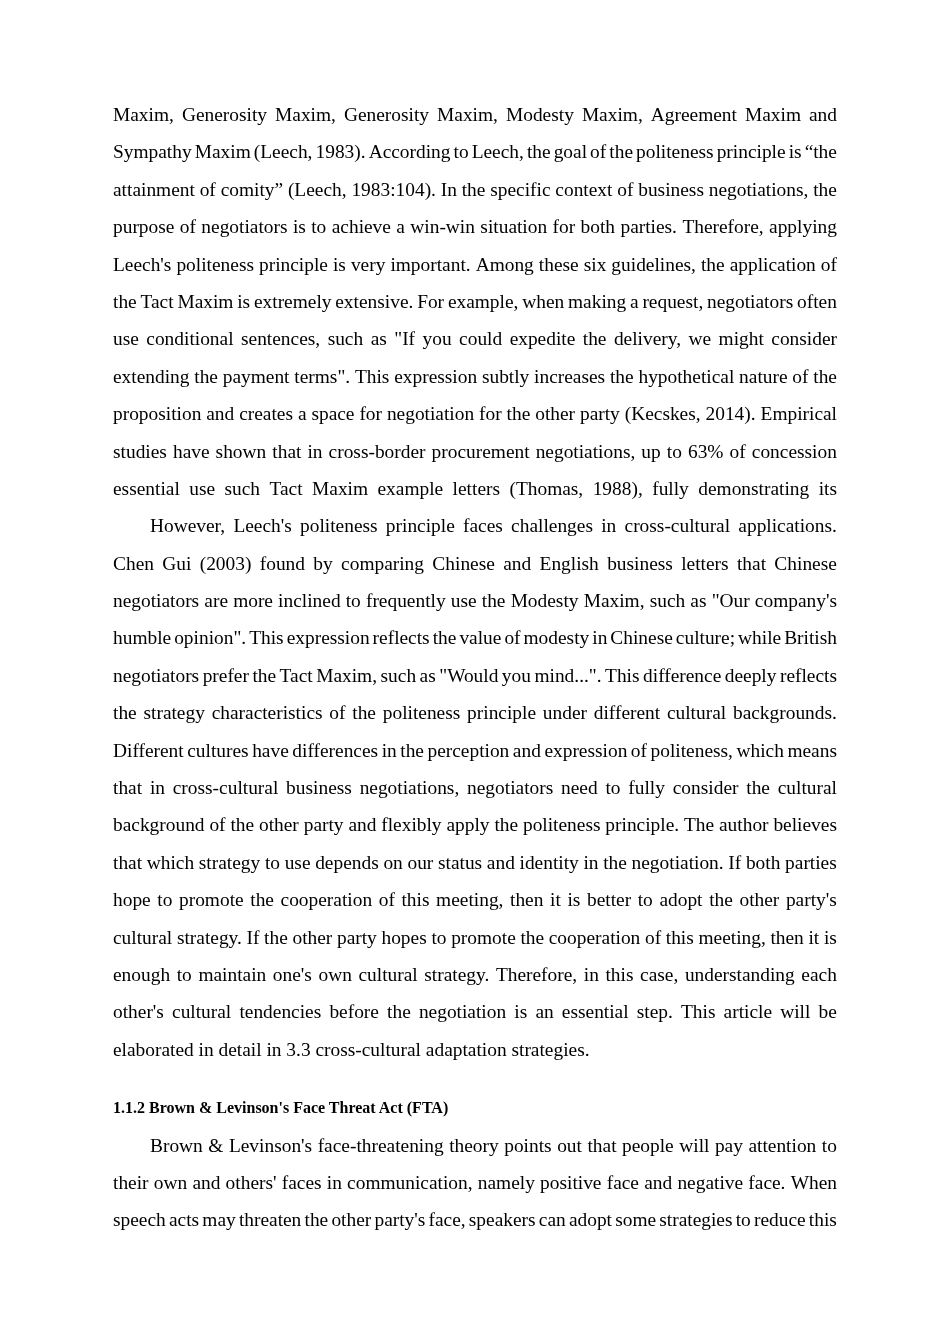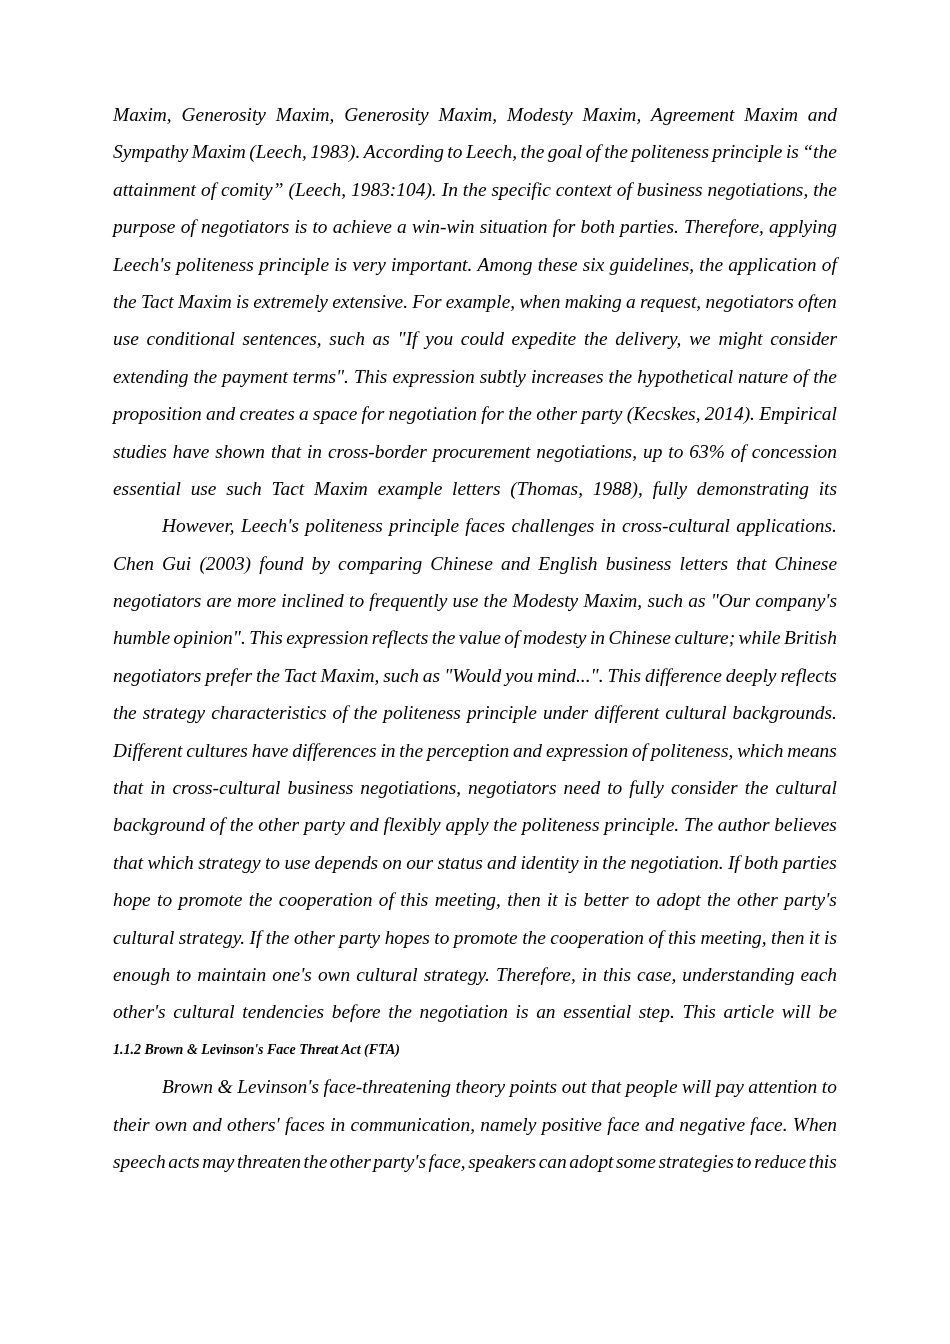--- a/index.html
+++ b/index.html
@@ -20,21 +20,20 @@
     width: 950px;
     height: 1344px;
     background: #ffffff;
     overflow: hidden;
   }
   .text-column {
     position: absolute;
     left: 113px;
     top: 96px;
     width: 724px;
-    font-style: italic;
   }
   
   .line {
     display: block;
     width: 100%;
     height: 37.4px;
     line-height: 37.4px;
     font-size: 19.4px;
     white-space: nowrap;
     letter-spacing: 0;
@@ -53,32 +52,33 @@
   .line.flush {
     display: block;
     text-align: left;
   }
   
   .line.indent {
     padding-left: 37px;
     box-sizing: border-box;
   }
   .line.indent.justify > .w:first-child {
-    margin-left: 12px;
+    margin-left: 0;
     text-align: center;
   }
   .heading {
     display: block;
     width: 100%;
     height: 37.4px;
     line-height: 37.4px;
-    font-size: 14px;
+    font-size: 16px;
     font-weight: bold;
     white-space: nowrap;
     text-align: left;
+    margin-top: 21px;
   }
   .para-block {
     display: block;
   }
 </style>
 </head>
 <body>
 
 <div class="page">
   <div class="text-column" id="text-column">
@@ -103,20 +103,21 @@
         <div class="line justify"><span class="w">negotiators</span><span class="w">prefer</span><span class="w">the</span><span class="w">Tact</span><span class="w">Maxim,</span><span class="w">such</span><span class="w">as</span><span class="w">"Would</span><span class="w">you</span><span class="w">mind...".</span><span class="w">This</span><span class="w">difference</span><span class="w">deeply</span><span class="w">reflects</span></div>
         <div class="line justify"><span class="w">the</span><span class="w">strategy</span><span class="w">characteristics</span><span class="w">of</span><span class="w">the</span><span class="w">politeness</span><span class="w">principle</span><span class="w">under</span><span class="w">different</span><span class="w">cultural</span><span class="w">backgrounds.</span></div>
         <div class="line justify"><span class="w">Different</span><span class="w">cultures</span><span class="w">have</span><span class="w">differences</span><span class="w">in</span><span class="w">the</span><span class="w">perception</span><span class="w">and</span><span class="w">expression</span><span class="w">of</span><span class="w">politeness,</span><span class="w">which</span><span class="w">means</span></div>
         <div class="line justify"><span class="w">that</span><span class="w">in</span><span class="w">cross-cultural</span><span class="w">business</span><span class="w">negotiations,</span><span class="w">negotiators</span><span class="w">need</span><span class="w">to</span><span class="w">fully</span><span class="w">consider</span><span class="w">the</span><span class="w">cultural</span></div>
         <div class="line justify"><span class="w">background</span><span class="w">of</span><span class="w">the</span><span class="w">other</span><span class="w">party</span><span class="w">and</span><span class="w">flexibly</span><span class="w">apply</span><span class="w">the</span><span class="w">politeness</span><span class="w">principle.</span><span class="w">The</span><span class="w">author</span><span class="w">believes</span></div>
         <div class="line justify"><span class="w">that</span><span class="w">which</span><span class="w">strategy</span><span class="w">to</span><span class="w">use</span><span class="w">depends</span><span class="w">on</span><span class="w">our</span><span class="w">status</span><span class="w">and</span><span class="w">identity</span><span class="w">in</span><span class="w">the</span><span class="w">negotiation.</span><span class="w">If</span><span class="w">both</span><span class="w">parties</span></div>
         <div class="line justify"><span class="w">hope</span><span class="w">to</span><span class="w">promote</span><span class="w">the</span><span class="w">cooperation</span><span class="w">of</span><span class="w">this</span><span class="w">meeting,</span><span class="w">then</span><span class="w">it</span><span class="w">is</span><span class="w">better</span><span class="w">to</span><span class="w">adopt</span><span class="w">the</span><span class="w">other</span><span class="w">party's</span></div>
         <div class="line justify"><span class="w">cultural</span><span class="w">strategy.</span><span class="w">If</span><span class="w">the</span><span class="w">other</span><span class="w">party</span><span class="w">hopes</span><span class="w">to</span><span class="w">promote</span><span class="w">the</span><span class="w">cooperation</span><span class="w">of</span><span class="w">this</span><span class="w">meeting,</span><span class="w">then</span><span class="w">it</span><span class="w">is</span></div>
         <div class="line justify"><span class="w">enough</span><span class="w">to</span><span class="w">maintain</span><span class="w">one's</span><span class="w">own</span><span class="w">cultural</span><span class="w">strategy.</span><span class="w">Therefore,</span><span class="w">in</span><span class="w">this</span><span class="w">case,</span><span class="w">understanding</span><span class="w">each</span></div>
         <div class="line justify"><span class="w">other's</span><span class="w">cultural</span><span class="w">tendencies</span><span class="w">before</span><span class="w">the</span><span class="w">negotiation</span><span class="w">is</span><span class="w">an</span><span class="w">essential</span><span class="w">step.</span><span class="w">This</span><span class="w">article</span><span class="w">will</span><span class="w">be</span></div>
+        <div class="line flush">elaborated in detail in 3.3 cross-cultural adaptation strategies.</div>
       </div>
       <div class="heading">1.1.2 Brown &amp; Levinson's Face Threat Act (FTA)</div>
       <div class="para-block">
         <div class="line justify indent"><span class="w">Brown</span><span class="w">&amp;</span><span class="w">Levinson's</span><span class="w">face-threatening</span><span class="w">theory</span><span class="w">points</span><span class="w">out</span><span class="w">that</span><span class="w">people</span><span class="w">will</span><span class="w">pay</span><span class="w">attention</span><span class="w">to</span></div>
         <div class="line justify"><span class="w">their</span><span class="w">own</span><span class="w">and</span><span class="w">others'</span><span class="w">faces</span><span class="w">in</span><span class="w">communication,</span><span class="w">namely</span><span class="w">positive</span><span class="w">face</span><span class="w">and</span><span class="w">negative</span><span class="w">face.</span><span class="w">When</span></div>
         <div class="line justify"><span class="w">speech</span><span class="w">acts</span><span class="w">may</span><span class="w">threaten</span><span class="w">the</span><span class="w">other</span><span class="w">party's</span><span class="w">face,</span><span class="w">speakers</span><span class="w">can</span><span class="w">adopt</span><span class="w">some</span><span class="w">strategies</span><span class="w">to</span><span class="w">reduce</span><span class="w">this</span></div>
       </div>
     </div>
 </div>
 

